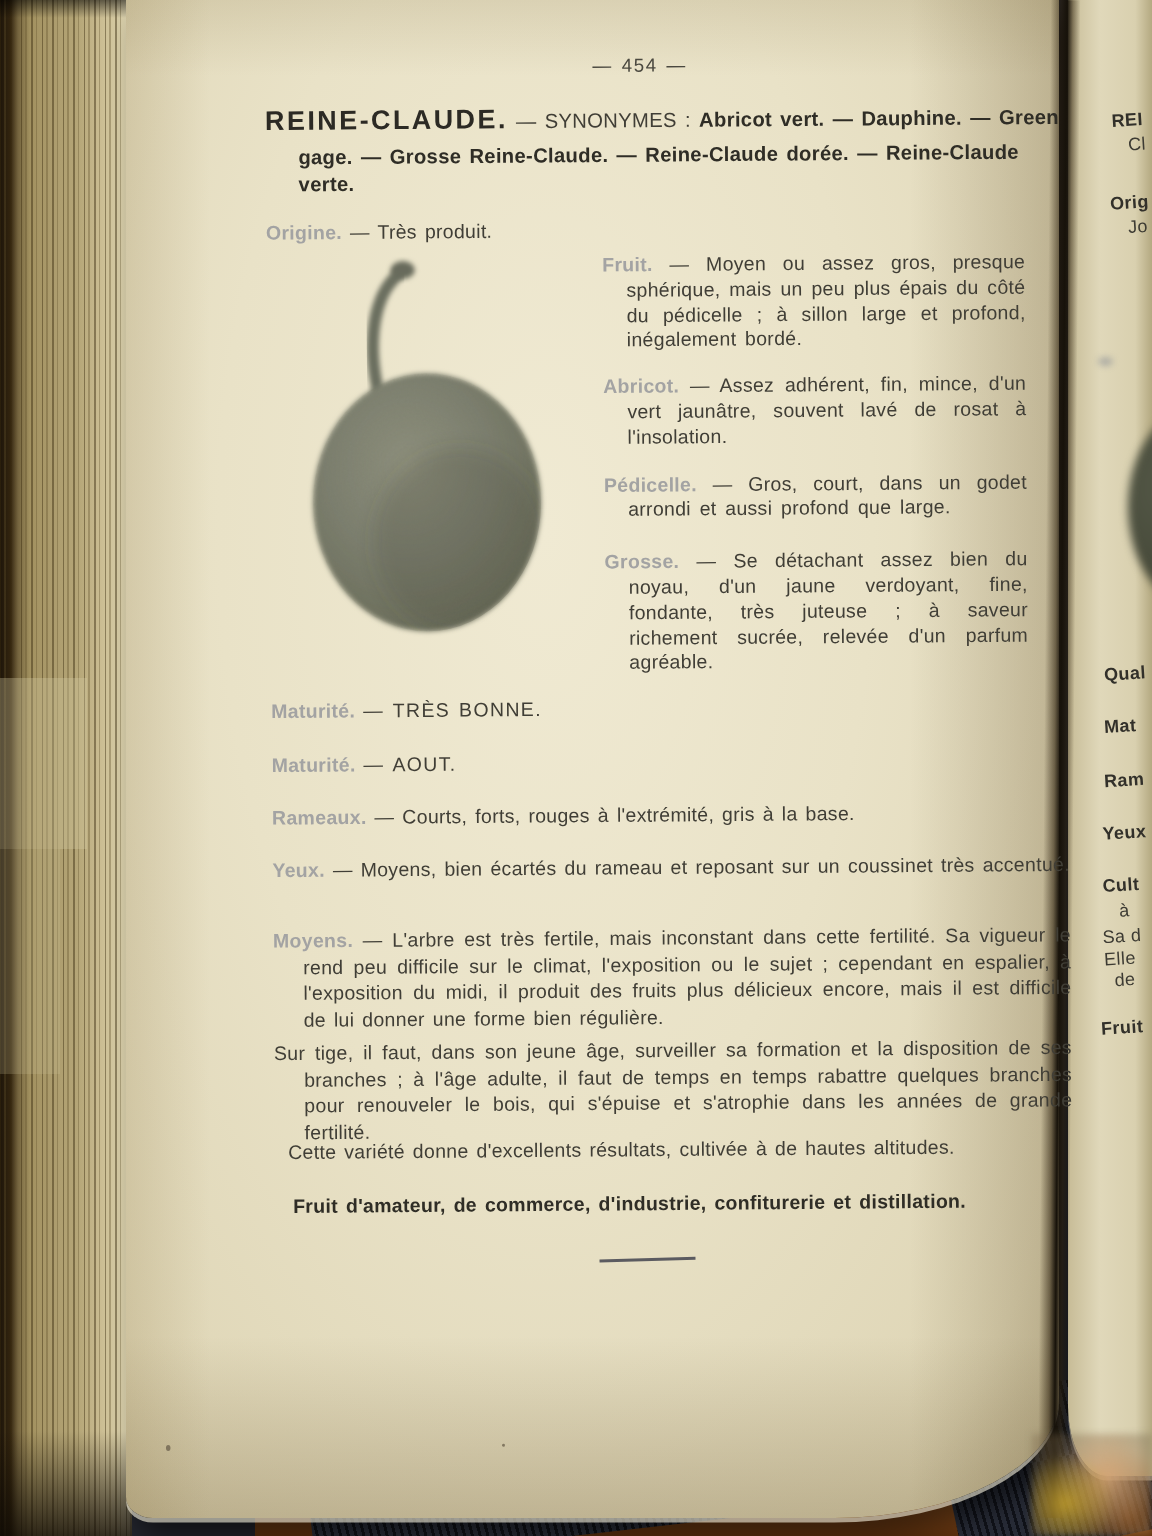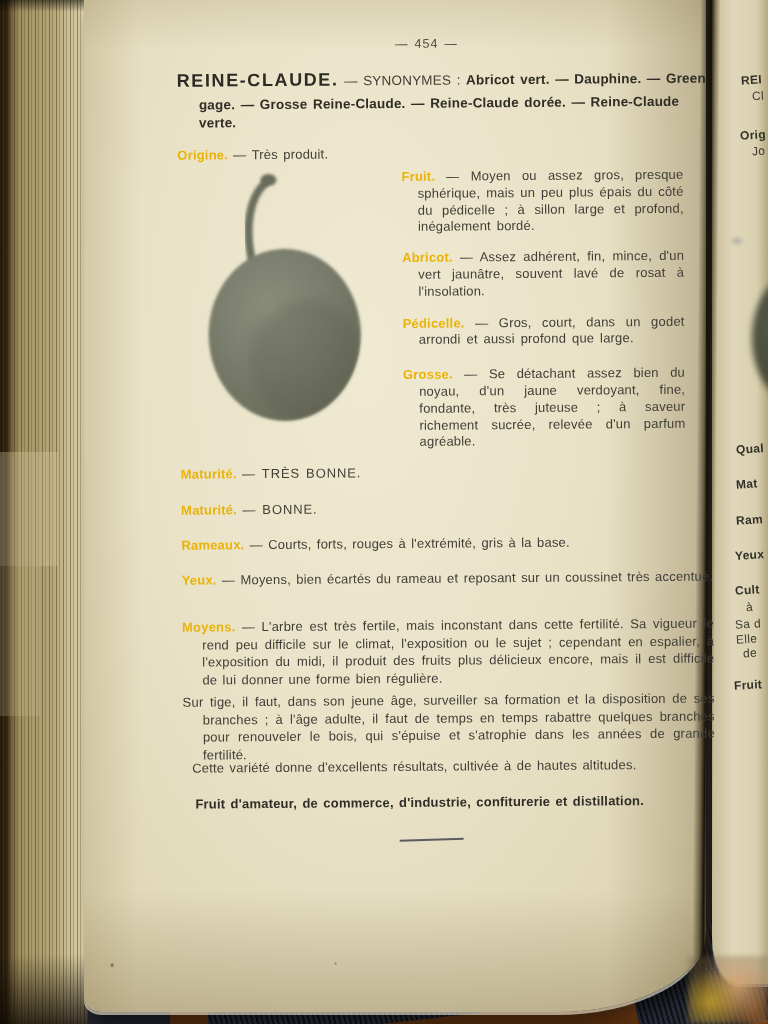--- a/index.html
+++ b/index.html
@@ -69,21 +69,21 @@
       radial-gradient(circle at 62% 42%,rgba(214,166,118,.9),rgba(214,166,118,0) 55%),
       radial-gradient(circle at 82% 82%,rgba(150,92,40,.75),rgba(150,92,40,0) 50%),
       rgba(118,100,72,.35);
     filter:blur(2.5px);}
 
   
   .content{position:absolute;inset:0;z-index:9;transform:rotate(-.45deg);
      transform-origin:400px 500px;color:#403e36;font-size:13px;line-height:17.5px;
      letter-spacing:.2px;word-spacing:1.5px;}
   .content .abs{position:absolute;}
-  .lb{font-weight:700;color:#eab308;}
+  .lb{font-weight:700;color:#a3a3a3;}
   .just{text-align:justify;}
   .hang{padding-left:20px;text-indent:-20px;}
   .sp{letter-spacing:.9px;}
   #pagenum{left:180px;top:36px;width:500px;text-align:center;font-size:12.5px;
      letter-spacing:1px;color:#4a483f;}
   #heading{left:180px;top:70px;width:516px;font-size:13.5px;line-height:18px;}
   #heading .h1{white-space:nowrap;}
   #heading .ttl{font-size:18px;font-weight:700;letter-spacing:1.6px;color:#2c2a24;}
   #heading .syn{font-weight:700;color:#2f2d26;}
   #heading .h2{padding-left:22px;margin-top:5px;font-weight:700;color:#2f2d26;}
@@ -184,21 +184,21 @@
     </svg>
 
     <div class="abs just" id="right-col">
       <p class="hang"><span class="lb">Fruit.</span> <span>— Moyen ou assez gros, presque sphérique, mais un peu plus épais du côté du pédicelle ; à sillon large et profond, inégalement bordé.</span></p>
       <p class="hang e2"><span class="lb">Abricot.</span> <span>— Assez adhérent, fin, mince, d'un vert jaunâtre, souvent lavé de rosat à l'insolation.</span></p>
       <p class="hang e3"><span class="lb">Pédicelle.</span> <span>— Gros, court, dans un godet arrondi et aussi profond que large.</span></p>
       <p class="hang e4"><span class="lb">Grosse.</span> <span>— Se détachant assez bien du noyau, d'un jaune verdoyant, fine, fondante, très juteuse ; à saveur richement sucrée, relevée d'un parfum agréable.</span></p>
     </div>
 
     <p class="abs" id="qualite"><span class="lb">Maturité.</span> <span class="sp">— TRÈS BONNE.</span></p>
-    <p class="abs" id="maturite"><span class="lb">Maturité.</span> <span class="sp">— BONNE.</span></p>
+    <p class="abs" id="maturite"><span class="lb">Maturité.</span> <span class="sp">— AOUT.</span></p>
     <p class="abs" id="rameaux"><span class="lb">Rameaux.</span> <span>— Courts, forts, rouges à l'extrémité, gris à la base.</span></p>
     <p class="abs just hang" id="yeux"><span class="lb">Yeux.</span> <span>— Moyens, bien écartés du rameau et reposant sur un coussinet très accentué.</span></p>
     <p class="abs just hang" id="culture"><span class="lb">Moyens.</span> <span>— L'arbre est très fertile, mais inconstant dans cette fertilité. Sa vigueur le rend peu difficile sur le climat, l'exposition ou le sujet ; cependant en espalier, à l'exposition du midi, il produit des fruits plus délicieux encore, mais il est difficile de lui donner une forme bien régulière.</span></p>
     <p class="abs just hang" id="p2">Sur tige, il faut, dans son jeune âge, surveiller sa formation et la disposition de ses branches ; à l'âge adulte, il faut de temps en temps rabattre quelques branches pour renouveler le bois, qui s'épuise et s'atrophie dans les années de grande fertilité.</p>
     <p class="abs" id="p3">Cette variété donne d'excellents résultats, cultivée à de hautes altitudes.</p>
     <p class="abs" id="closing">Fruit d'amateur, de commerce, d'industrie, confiturerie et distillation.</p>
 
     <div class="abs" id="divider"></div>
 
     <div class="speck" style="left:107px;top:961px;width:3px;height:4px;"></div>

